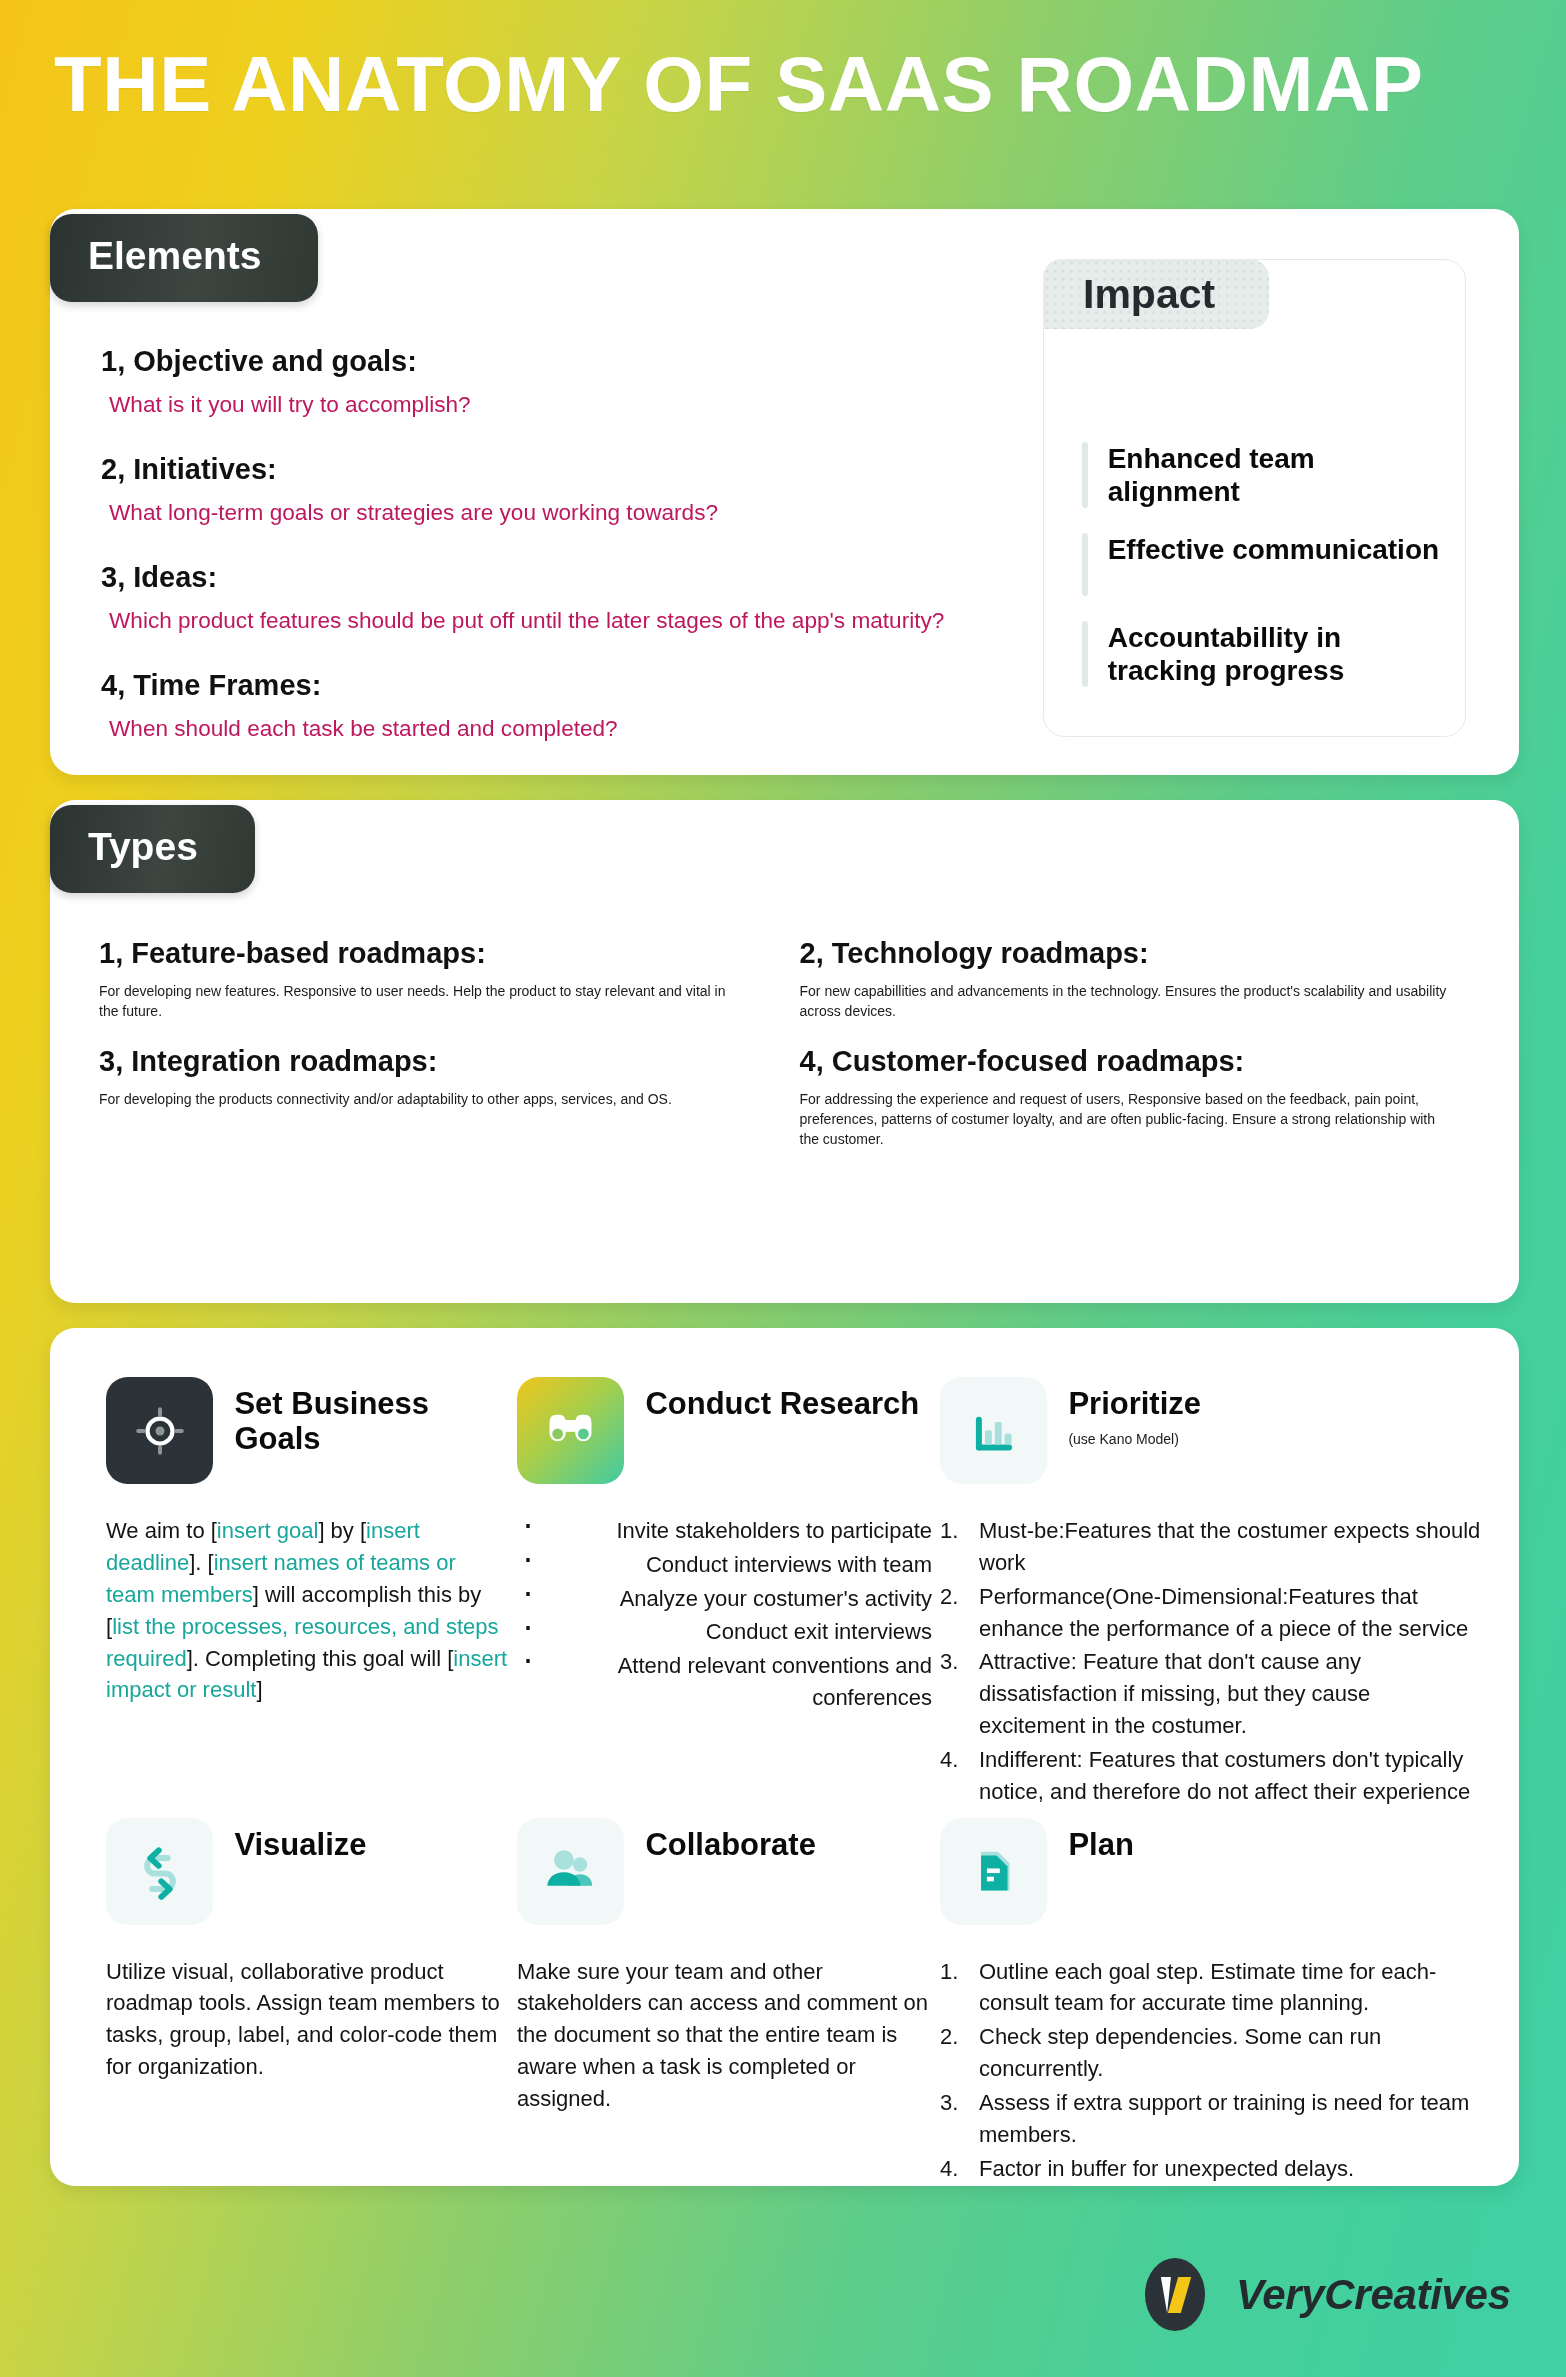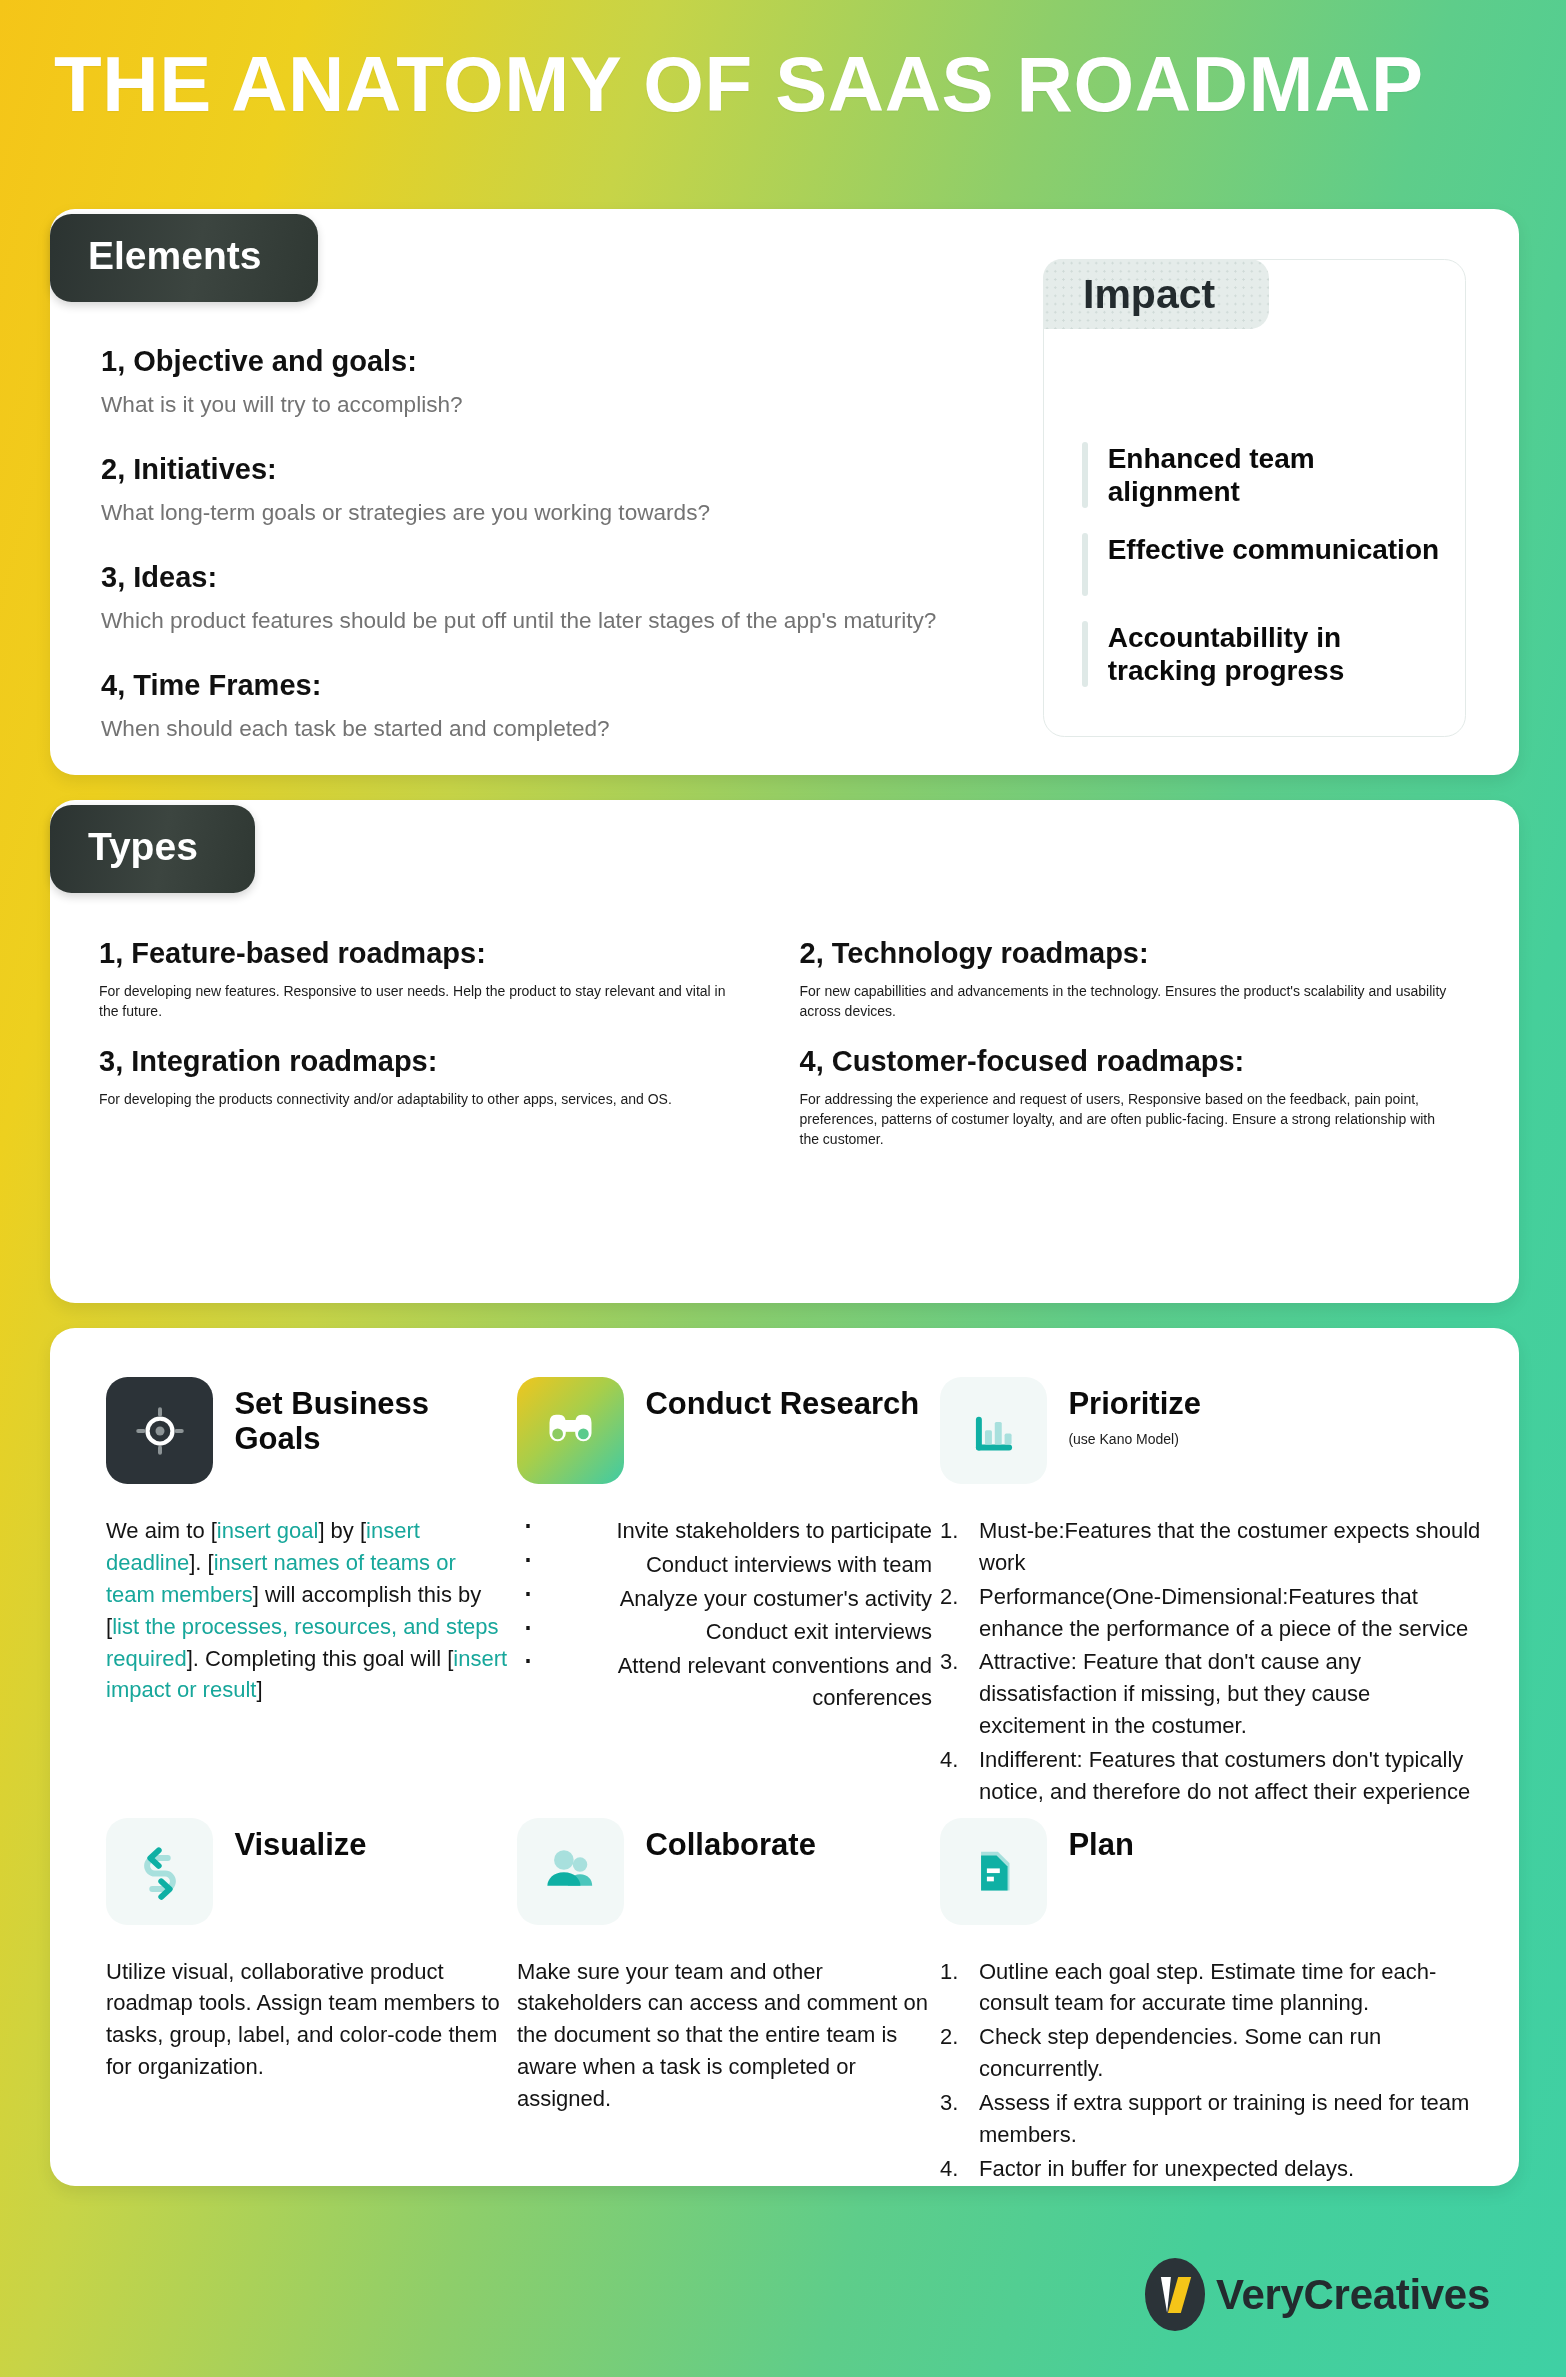--- a/index.html
+++ b/index.html
@@ -64,23 +64,24 @@
   .el-item:last-child { margin-bottom: 0; }
   .el-title {
     font-size: 29px;
     font-weight: bold;
     color: #111111;
     line-height: 1.15;
     margin-bottom: 11.3px;
   }
   .el-desc {
     font-size: 22.6px;
-    color: #737373;
+    color: #be185d;
     line-height: 1.3;
     font-weight: normal;
+    margin-left: 8px;
   }
 
   
   #impact-card {
     position: absolute;
     left: 1043px;
     top: 259px;
     width: 423px;
     height: 478px;
     background: #ffffff;
@@ -212,21 +213,22 @@
     font-size: 22px; color: #141414;
   }
 
   
   #footer-logo {
     position: absolute;
     left: 1145px;
     top: 2258px;
     display: flex;
     align-items: center;
-    gap: 11px;
+    gap: 31px;
+    font-style: italic;
   }
   .logo-mark {
     width: 60px; height: 73px;
     background: #2b3338;
     border-radius: 50%;
     position: relative;
     flex: none;
   }
   .logo-v-white {
     position: absolute; left: 14px; top: 19px;

